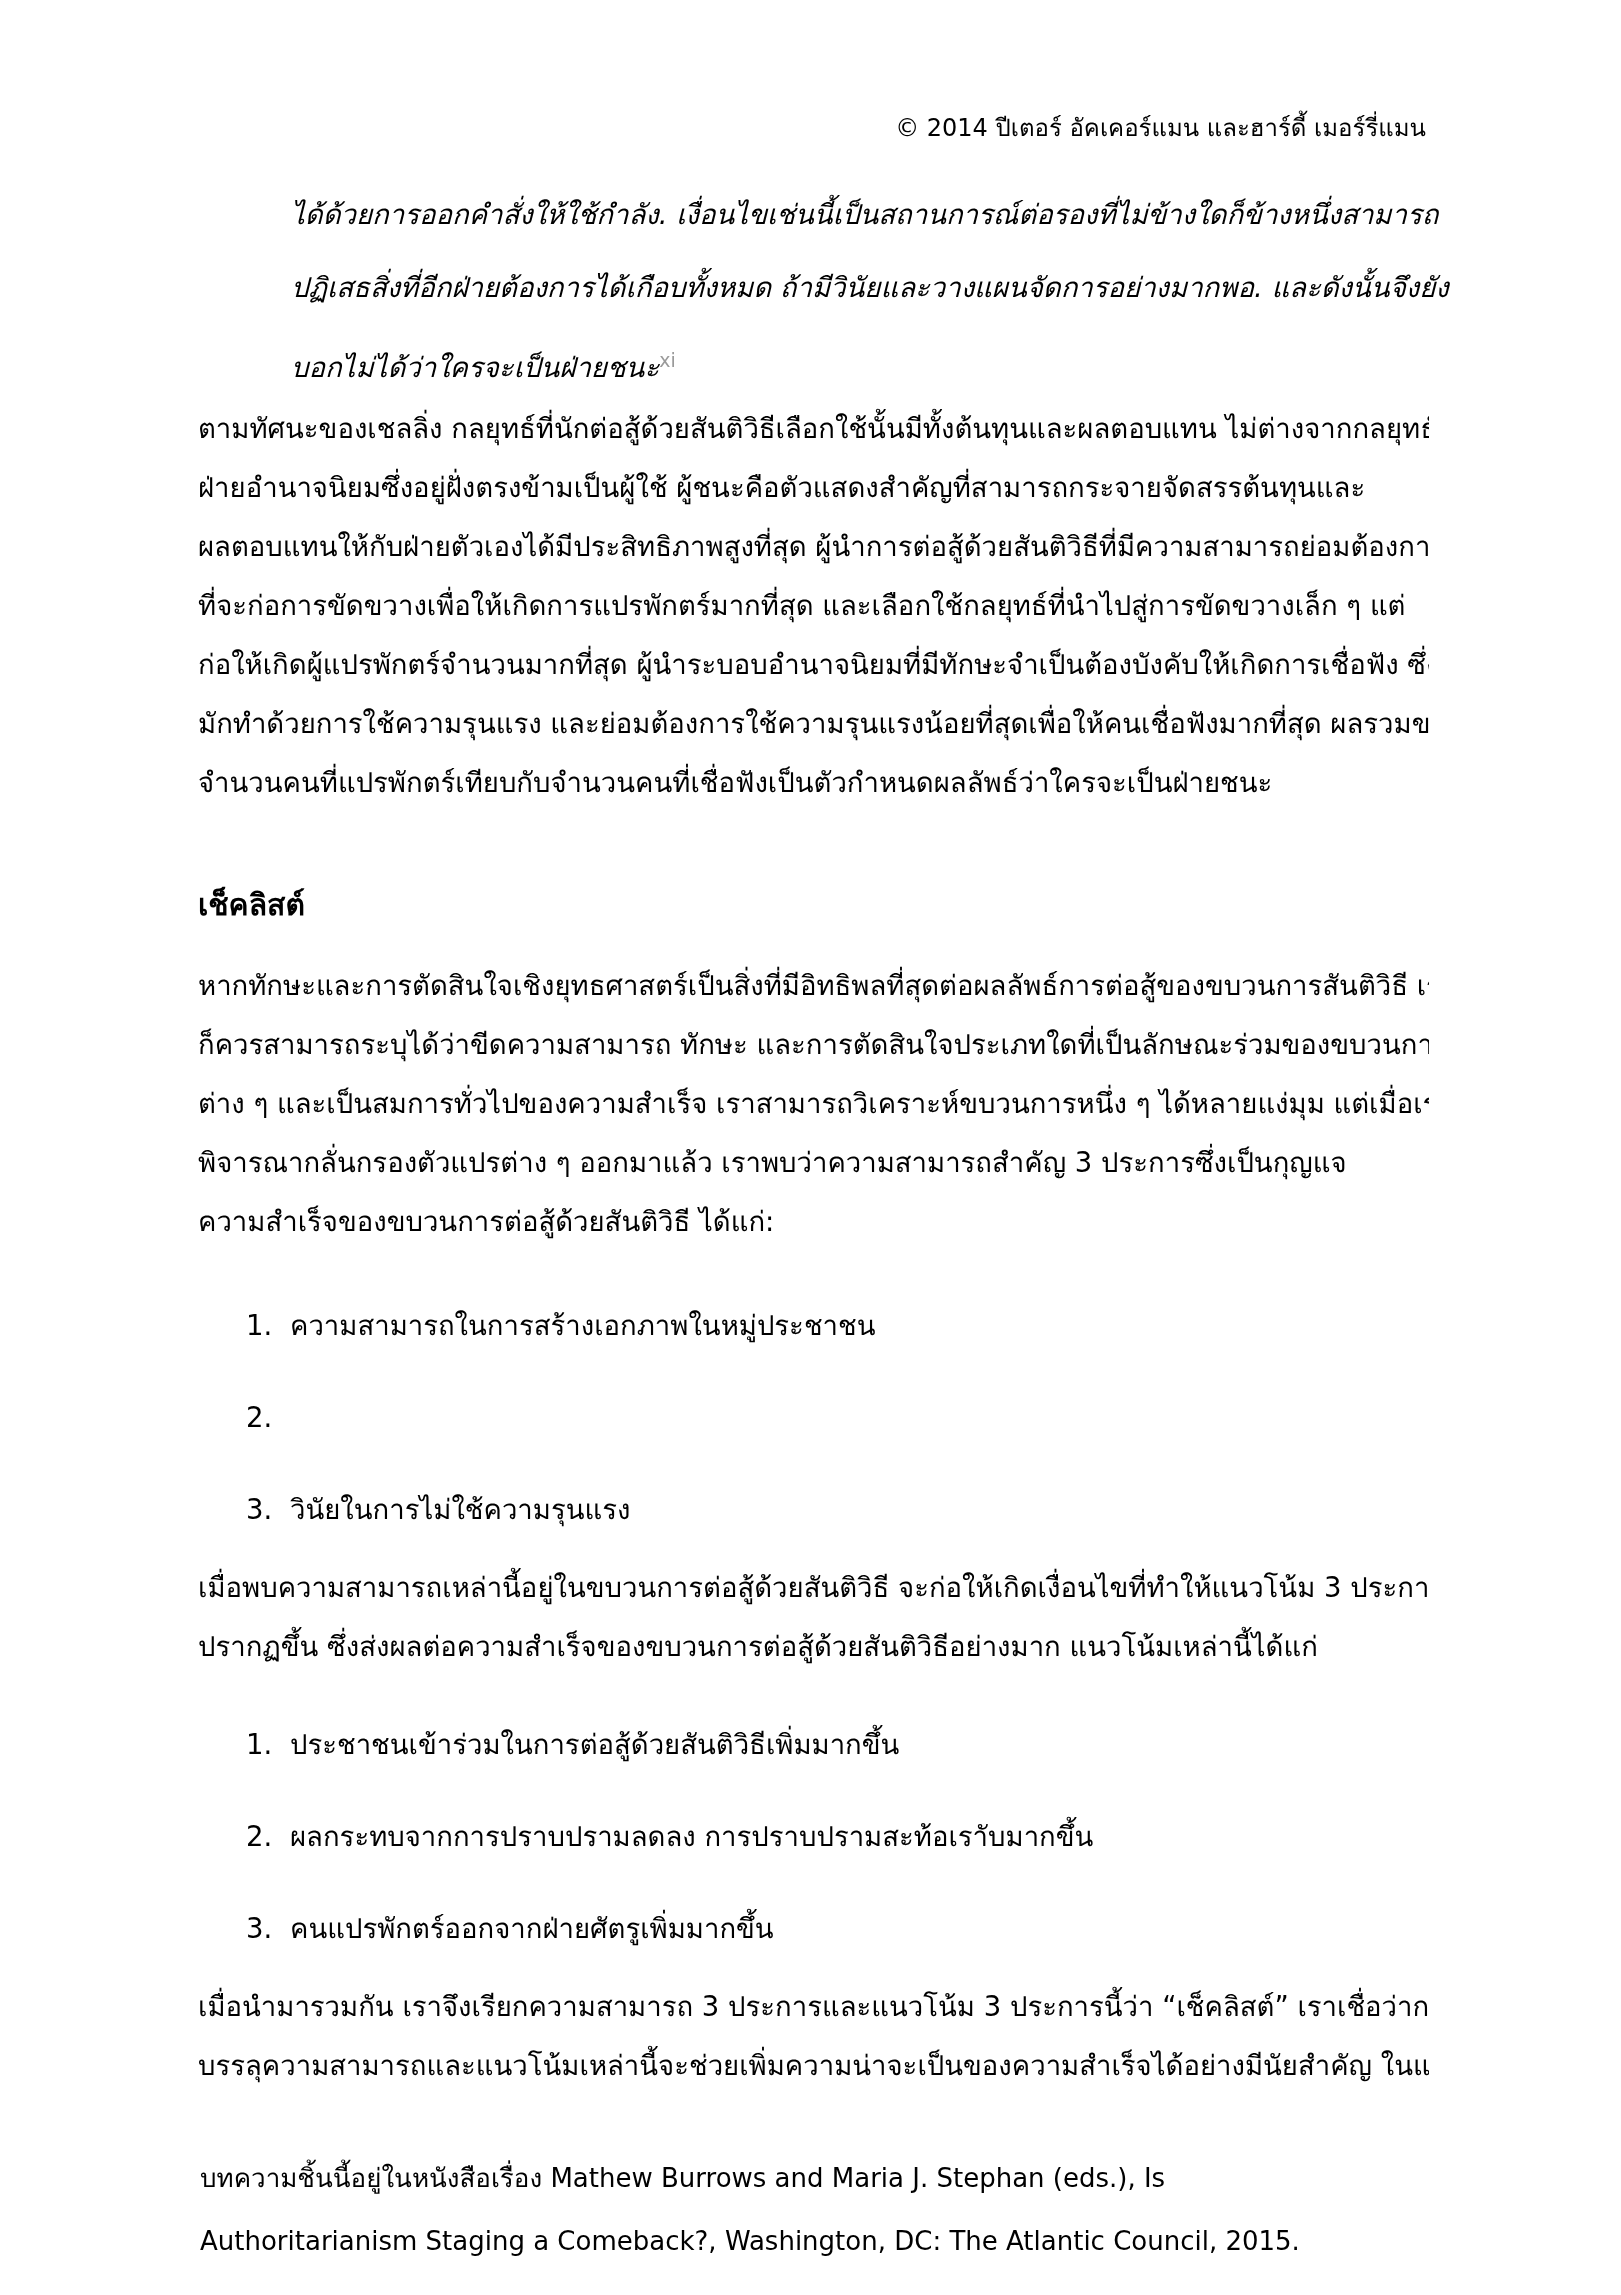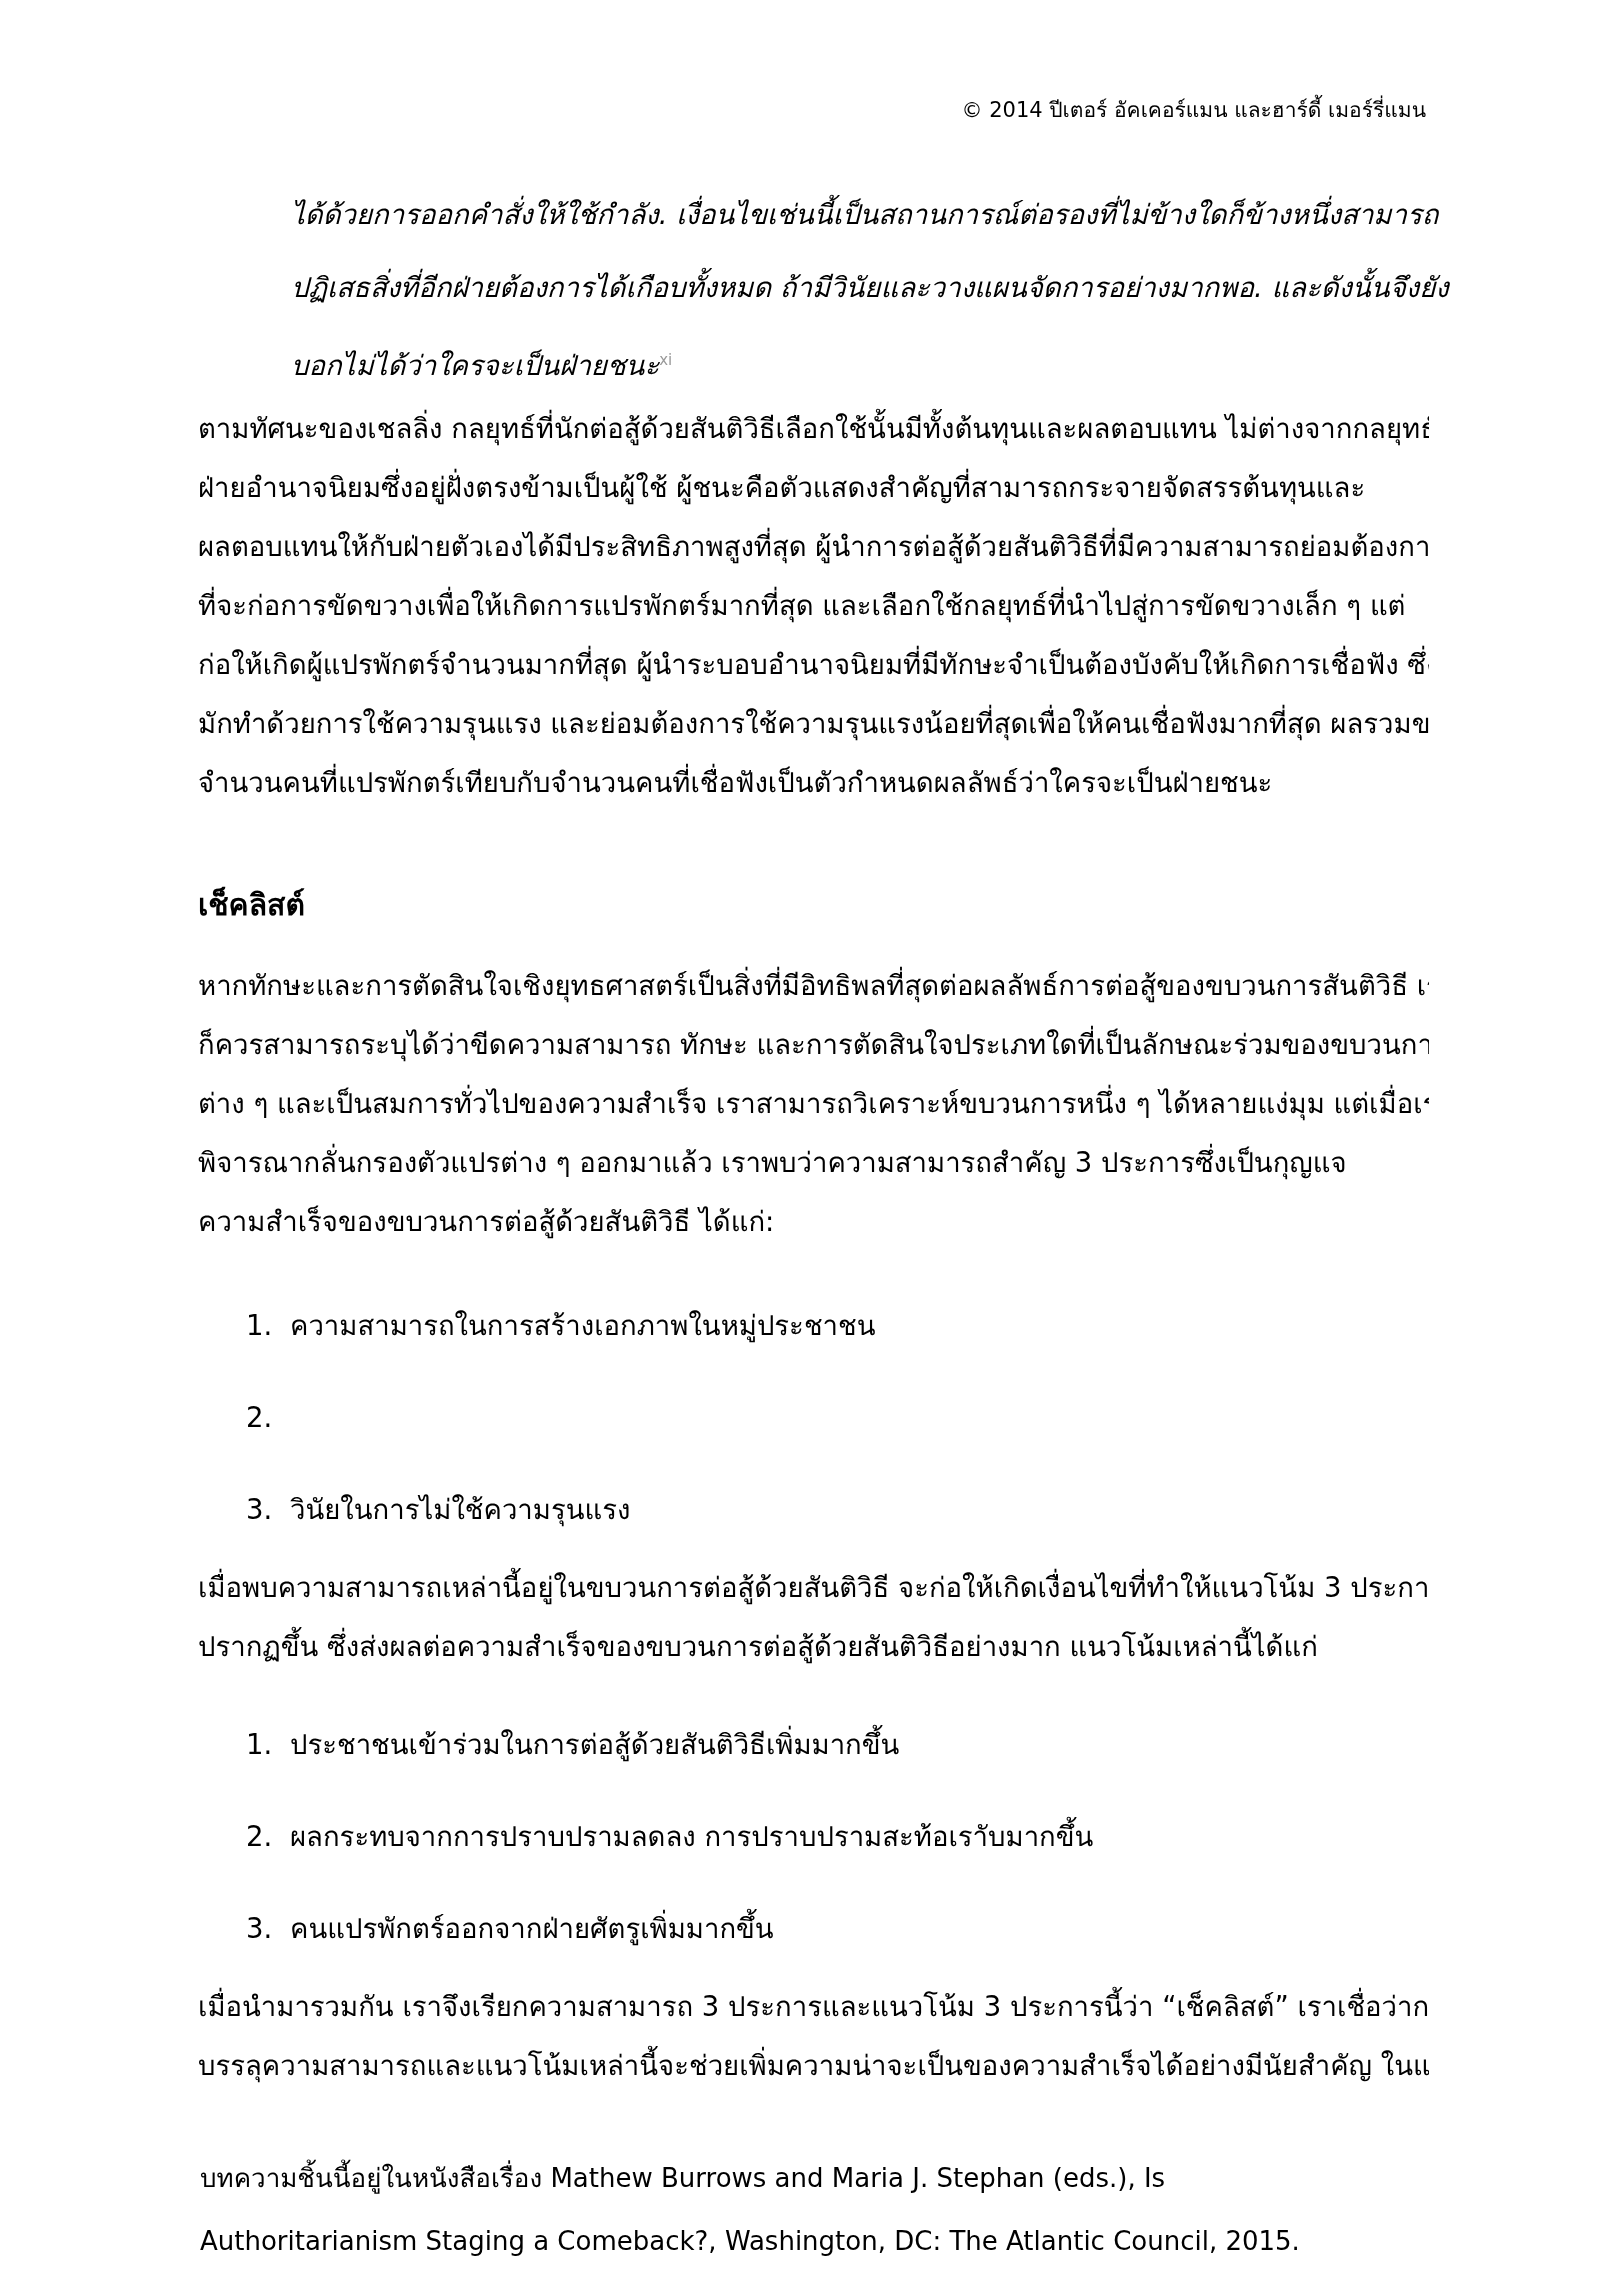--- a/index.html
+++ b/index.html
@@ -8,45 +8,45 @@
     position: relative;
     width: 1622px;
     height: 2295px;
     background: #ffffff;
     color: #000000;
     font-family: "DejaVu Sans", sans-serif;
     overflow: hidden;
   }
   .copyright {
     position: absolute;
-    top: 87px;
+    top: 105px;
     left: 196px;
     right: 196px;
     text-align: right;
-    font-size: 21px;
+    font-size: 24px;
     line-height: 46px;
     white-space: nowrap;
   }
   .blockquote {
     position: absolute;
     top: 178px;
     left: 291px;
     right: 164px;
     font-style: italic;
     font-size: 27.5px;
   }
   .blockquote .qline {
     height: 73px;
     line-height: 73px;
     white-space: nowrap;
     overflow: hidden;
   }
   .footnote-marker {
     color: #9a9a9a;
-    font-size: 15px;
+    font-size: 19px;
     vertical-align: super;
     font-style: normal;
   }
   .para {
     position: absolute;
     left: 198px;
     right: 193px;
     font-size: 27.5px;
   }
   .para .line {

